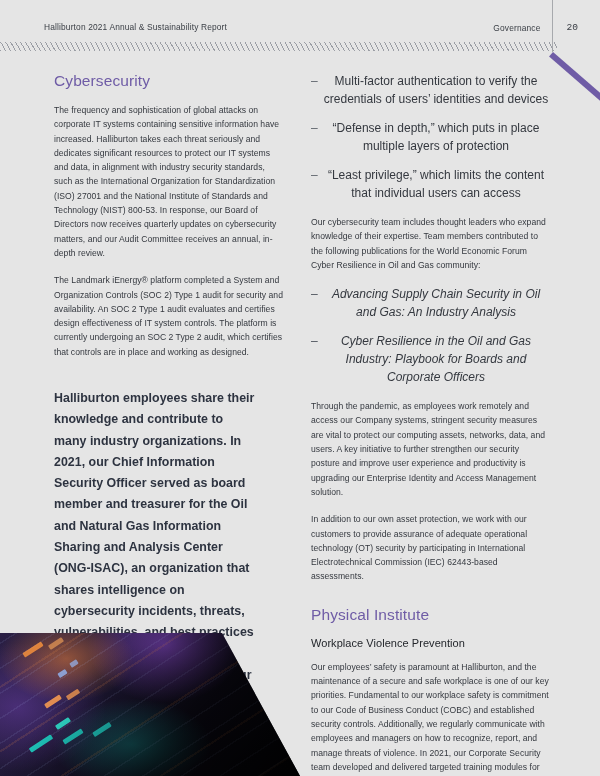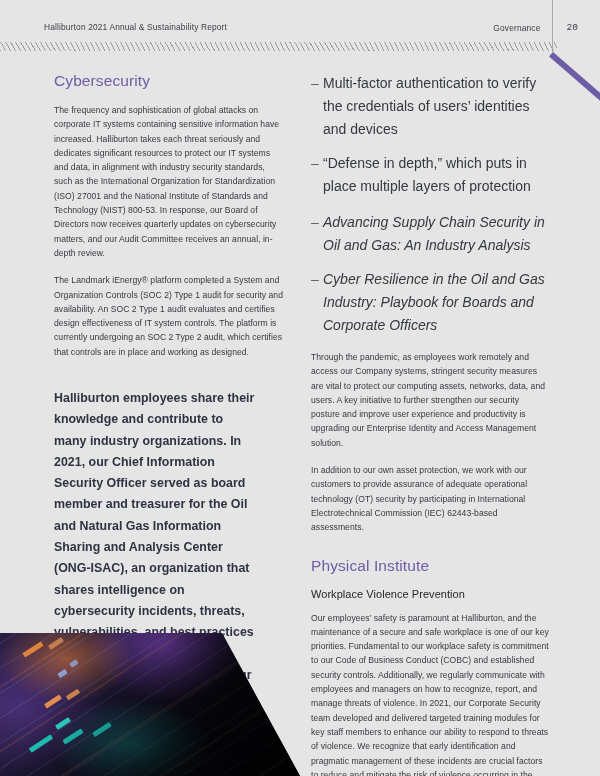--- a/index.html
+++ b/index.html
@@ -139,23 +139,24 @@
 
   ul.bullets {
     margin: 0 0 13px 0;
     padding: 0;
     list-style: none;
   }
   ul.bullets li {
     position: relative;
     margin: 0 0 11px 0;
     padding-left: 12px;
-    font-size: 14px;
-    line-height: 23px;
+    font-size: 12px;
+    line-height: 18px;
     color: #34383f;
+    text-align: center;
   }
   ul.bullets li:last-child { margin-bottom: 0; }
   ul.bullets li::before {
     content: "–";
     position: absolute;
     left: 0;
     top: 0;
     color: #5f646c;
   }
   ul.bullets.italic li { font-style: italic; }
@@ -258,22 +259,24 @@
     <div class="hero-dash" style="left:58px;  top:38px;  width:9px;  background:rgba(150,190,255,0.75);"></div>
     <div class="hero-dash" style="left:70px;  top:28px;  width:8px;  background:rgba(150,190,255,0.65);"></div>
     <div class="hero-vignette"></div>
   </div>
 
   <div class="col col-right">
 
     <ul class="bullets">
       <li>Multi-factor authentication to verify the credentials of users’ identities and devices</li>
       <li>“Defense in depth,” which puts in place multiple layers of protection</li>
+      <li>“Least privilege,” which limits the content that individual users can access</li>
     </ul>
 
+    <p class="body">Our cybersecurity team includes thought leaders who expand knowledge of their expertise. Team members contributed to the following publications for the World Economic Forum Cyber Resilience in Oil and Gas community:</p>
 
     <ul class="bullets italic">
       <li>Advancing Supply Chain Security in Oil and Gas: An Industry Analysis</li>
       <li>Cyber Resilience in the Oil and Gas Industry: Playbook for Boards and Corporate Officers</li>
     </ul>
 
     <p class="body">Through the pandemic, as employees work remotely and access our Company systems, stringent security measures are vital to protect our computing assets, networks, data, and users. A key initiative to further strengthen our security posture and improve user experience and productivity is upgrading our Enterprise Identity and Access Management solution.</p>
     <p class="body">In addition to our own asset protection, we work with our customers to provide assurance of adequate operational technology (OT) security by participating in International Electrotechnical Commission (IEC) 62443-based assessments.</p>
 
     <h2 class="sec-head spaced-above">Physical Institute</h2>

